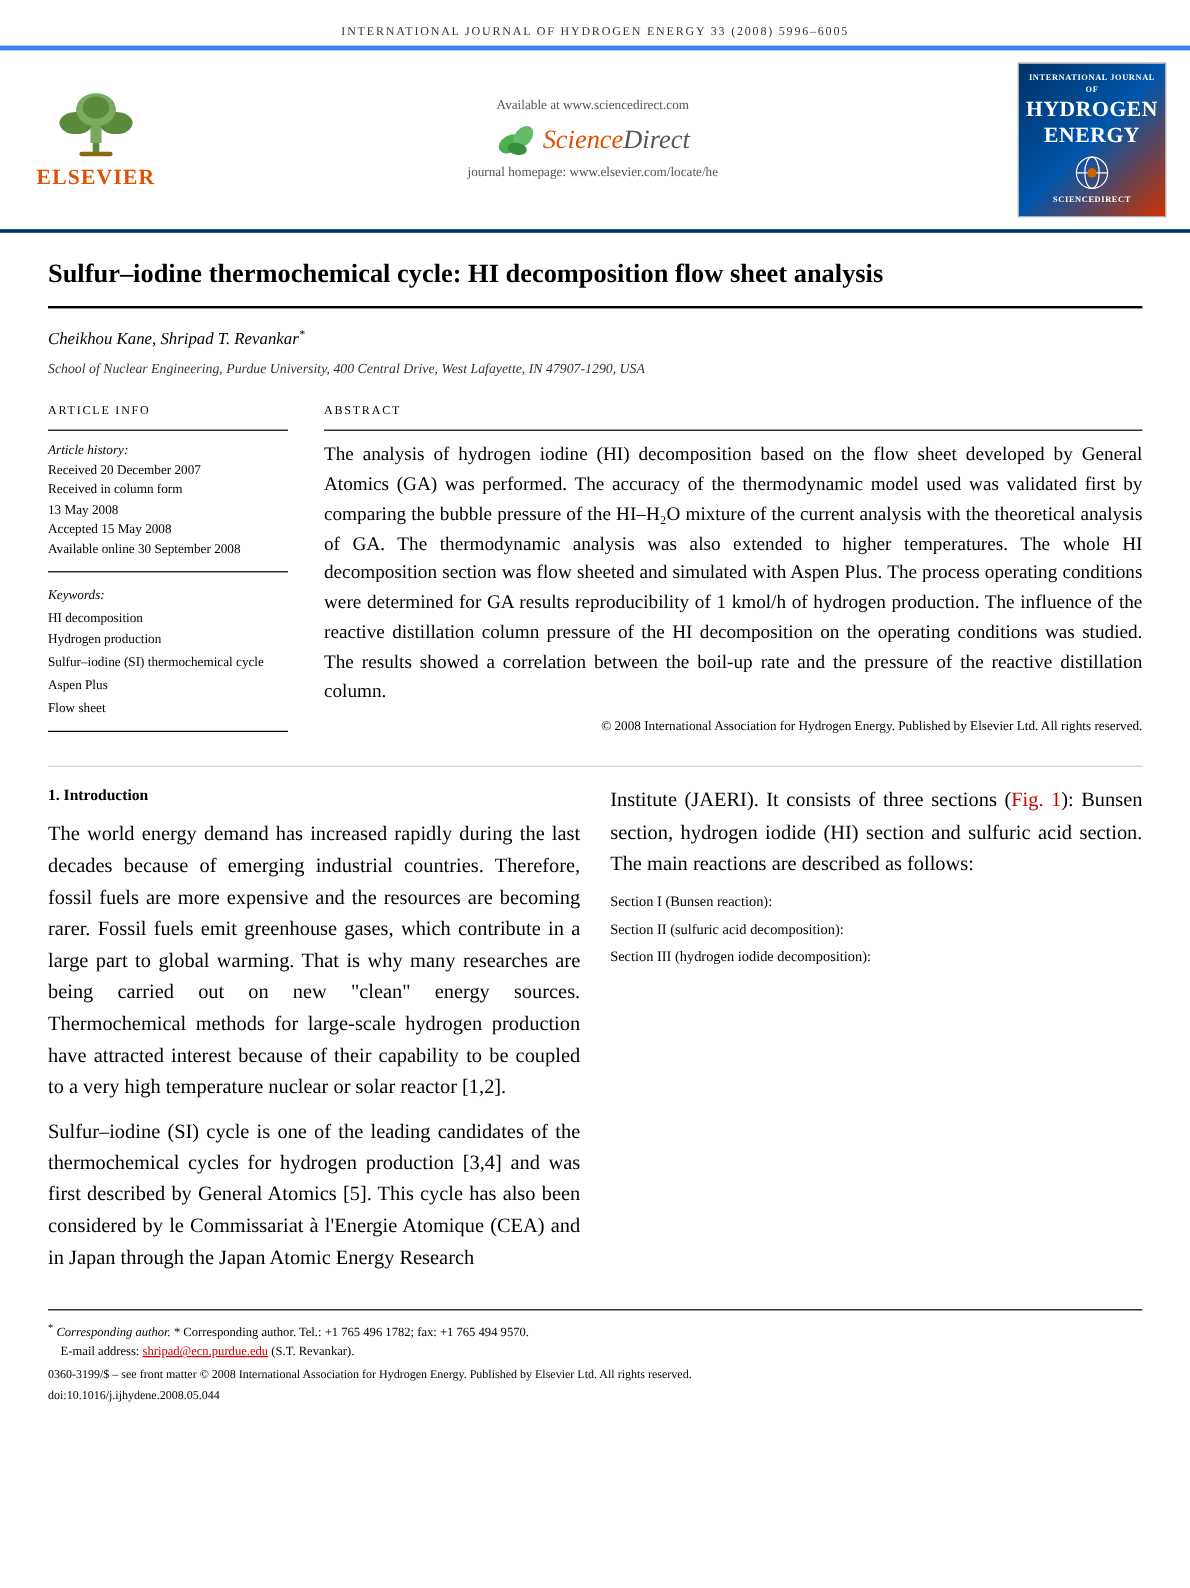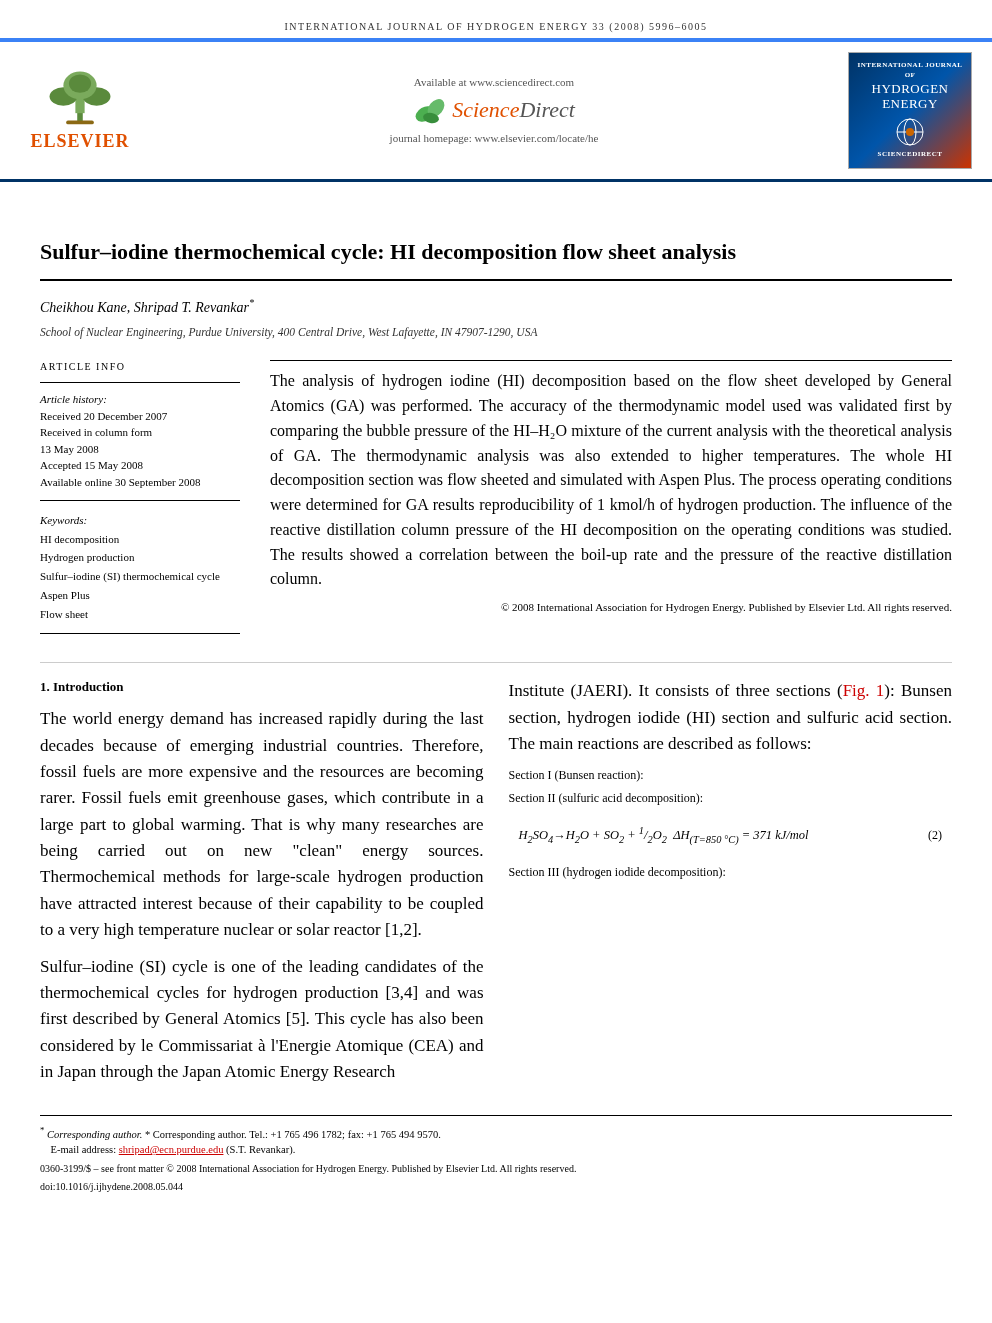--- a/index.html
+++ b/index.html
@@ -83,29 +83,28 @@
       padding: 8px 5px;
       font-size: 9px;
       font-weight: bold;
       text-transform: uppercase;
       letter-spacing: 0.5px;
       line-height: 1.4;
       border: 1px solid #aaa;
     }
 
     .journal-logo-box .journal-name {
-      font-size: 13px;
-      font-weight: normal;
+      font-size: 18px;
+      font-weight: bold;
       letter-spacing: 0.5px;
       line-height: 1.2;
     }
 
     .content-area {
       padding: 20px 40px 20px 40px;
-      margin-top: 36px;
     }
 
     .article-title {
       font-size: 22px;
       font-weight: bold;
       color: #000;
       line-height: 1.3;
       margin-bottom: 16px;
       border-bottom: 2px solid #000;
       padding-bottom: 12px;
@@ -390,20 +389,21 @@
         <p>Hydrogen production</p>
         <p>Sulfur–iodine (SI) thermochemical cycle</p>
         <p>Aspen Plus</p>
         <p>Flow sheet</p>
       </div>
 
       <hr class="info-divider" style="margin-top:10px;">
     </div>
 
     <div class="abstract-section">
+      <h3>ABSTRACT</h3>
       <hr class="abstract-divider">
       <p class="abstract-text">The analysis of hydrogen iodine (HI) decomposition based on the flow sheet developed by General Atomics (GA) was performed. The accuracy of the thermodynamic model used was validated first by comparing the bubble pressure of the HI–H₂O mixture of the current analysis with the theoretical analysis of GA. The thermodynamic analysis was also extended to higher temperatures. The whole HI decomposition section was flow sheeted and simulated with Aspen Plus. The process operating conditions were determined for GA results reproducibility of 1 kmol/h of hydrogen production. The influence of the reactive distillation column pressure of the HI decomposition on the operating conditions was studied. The results showed a correlation between the boil-up rate and the pressure of the reactive distillation column.</p>
       <p class="copyright-text">© 2008 International Association for Hydrogen Energy. Published by Elsevier Ltd. All rights reserved.</p>
     </div>
   </div>
 
   <hr class="bottom-divider">
 
   <div class="body-content">
 
@@ -422,26 +422,20 @@
     <div class="right-column">
       <p class="body-text">
         Institute (JAERI). It consists of three sections (<span style="color:#cc0000;">Fig. 1</span>): Bunsen section, hydrogen iodide (HI) section and sulfuric acid section. The main reactions are described as follows:
       </p>
 
       <p class="section-label">Section I (Bunsen reaction):</p>
 
 
       <p class="section-label">Section II (sulfuric acid decomposition):</p>
 
-      <div class="equation-block">
-        <span class="equation-text">
-          H<sub>2</sub>SO<sub>4</sub>→H<sub>2</sub>O + SO<sub>2</sub> + <sup>1</sup>/<sub>2</sub>O<sub>2</sub> &nbsp;Δ<i>H</i><sub>(T=850 °C)</sub> = 371 kJ/mol
-        </span>
-        <span class="eq-num">(2)</span>
-      </div>
 
       <p class="section-label">Section III (hydrogen iodide decomposition):</p>
     </div>
   </div>
 
   <div class="footnote-area">
     <p class="footnote-text">
       <sup>*</sup> <em>Corresponding author.</em> <span>* Corresponding author. Tel.: +1 765 496 1782; fax: +1 765 494 9570.</span>
     </p>
     <p class="footnote-text">

